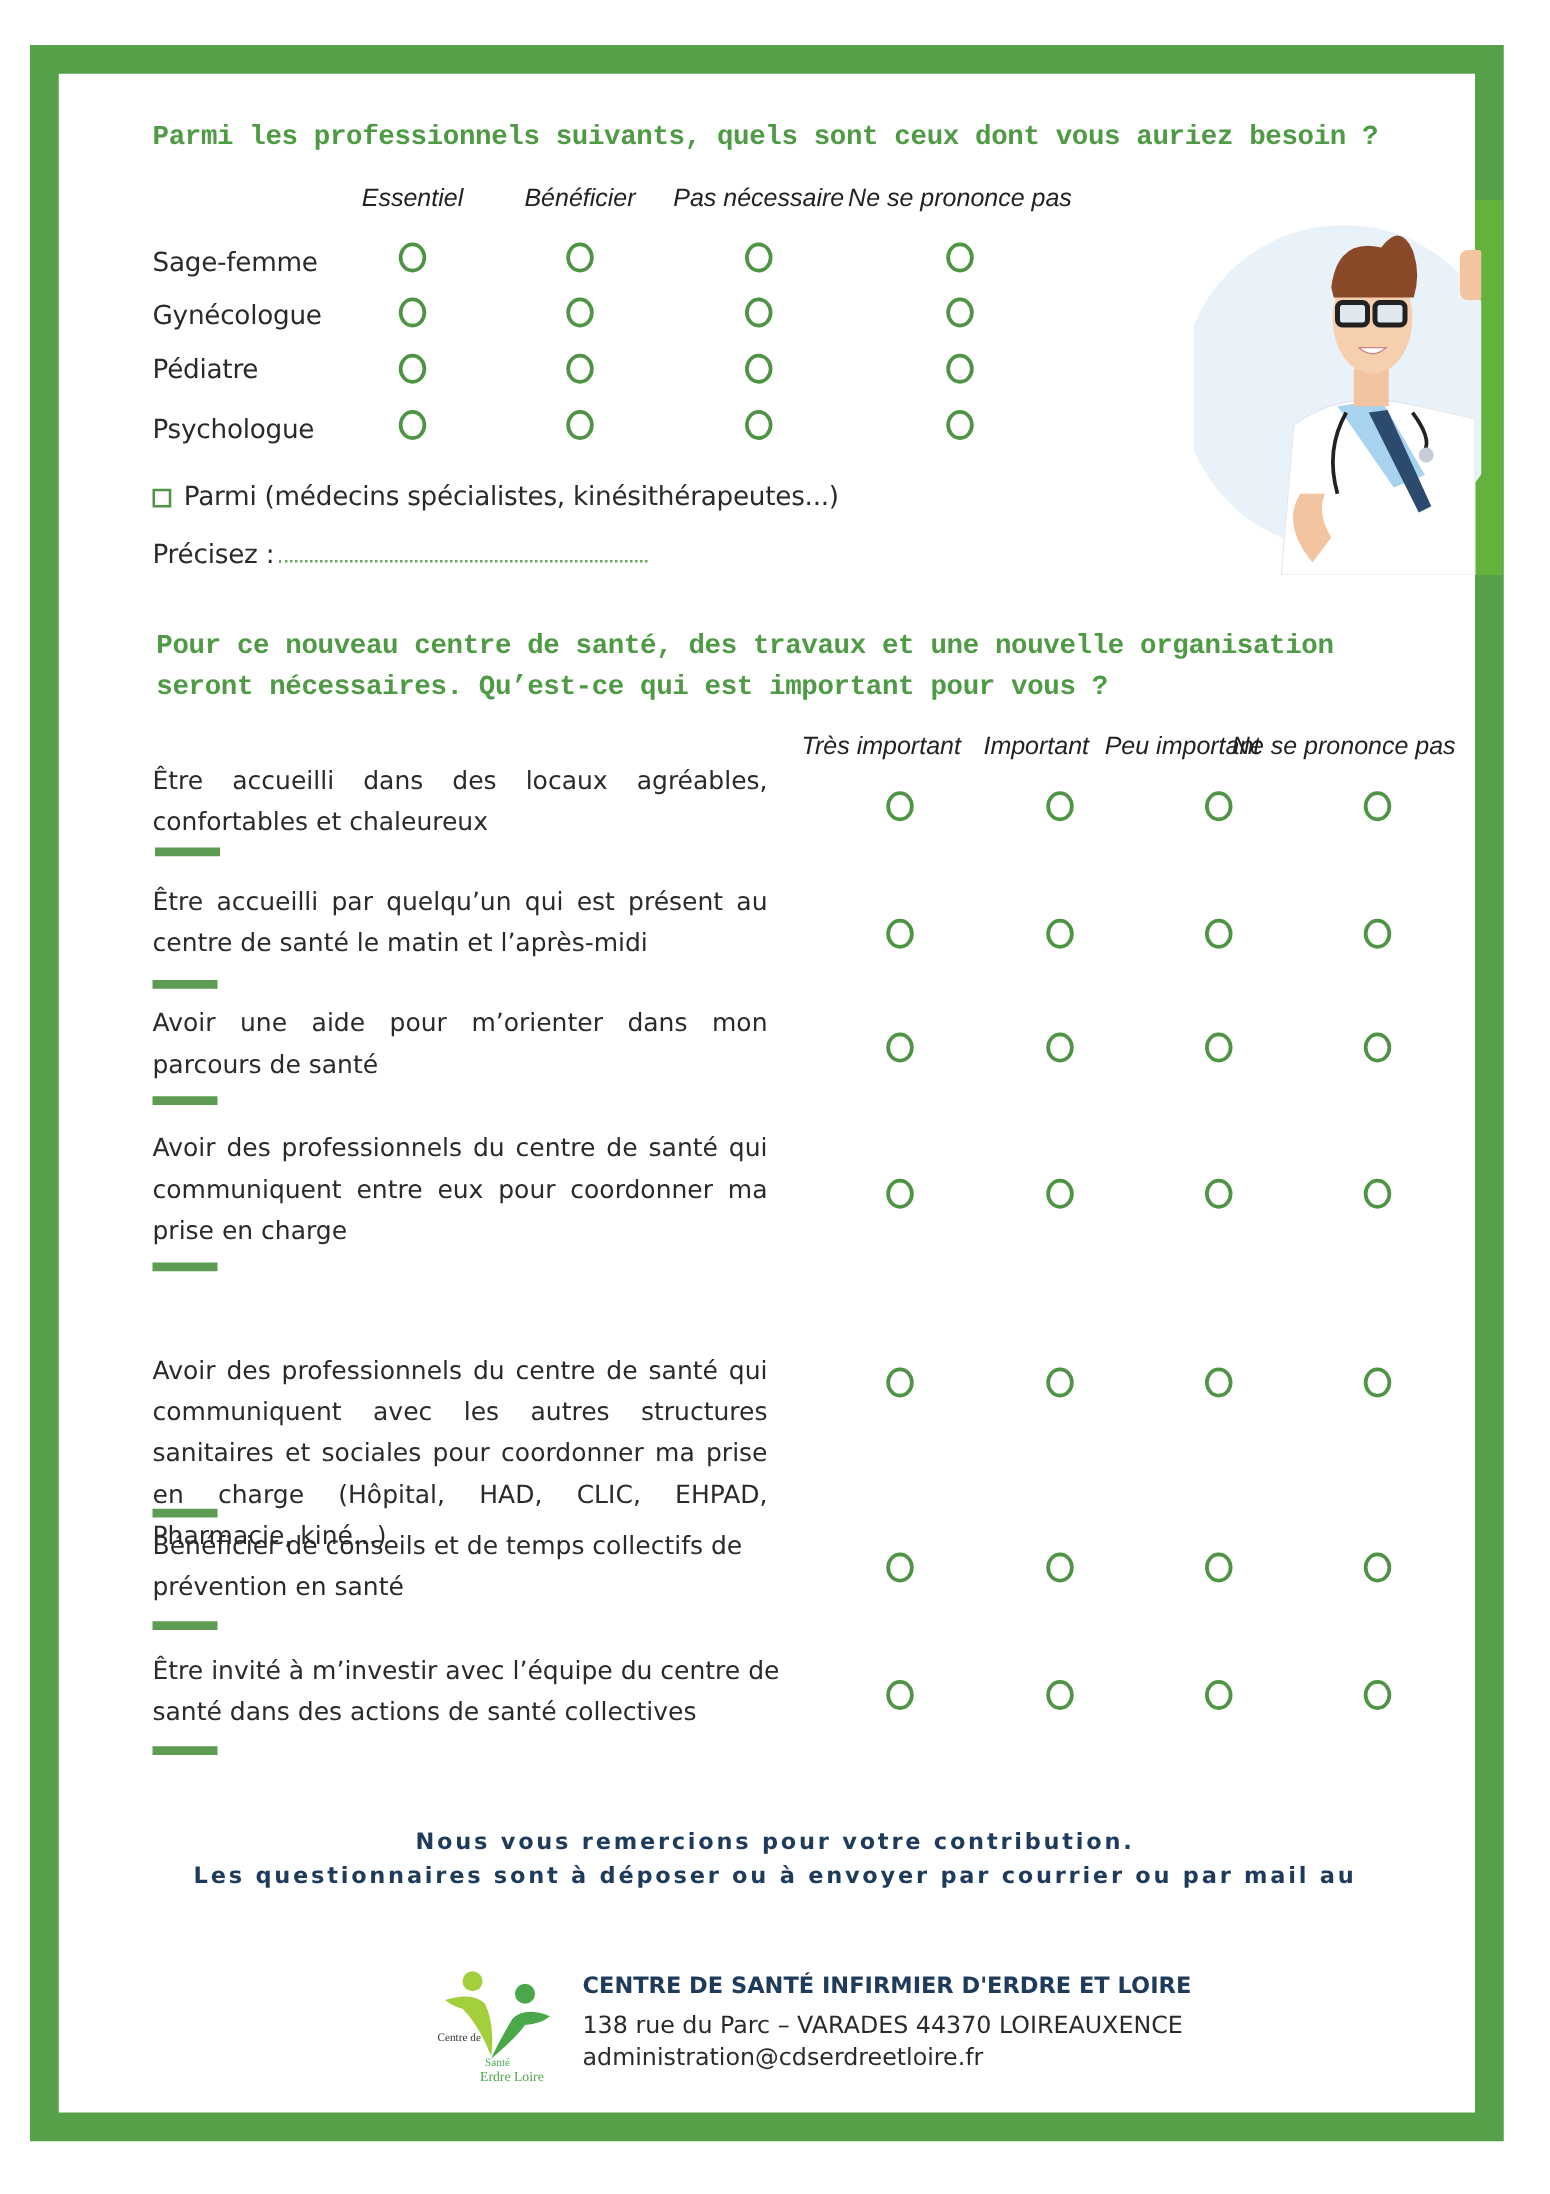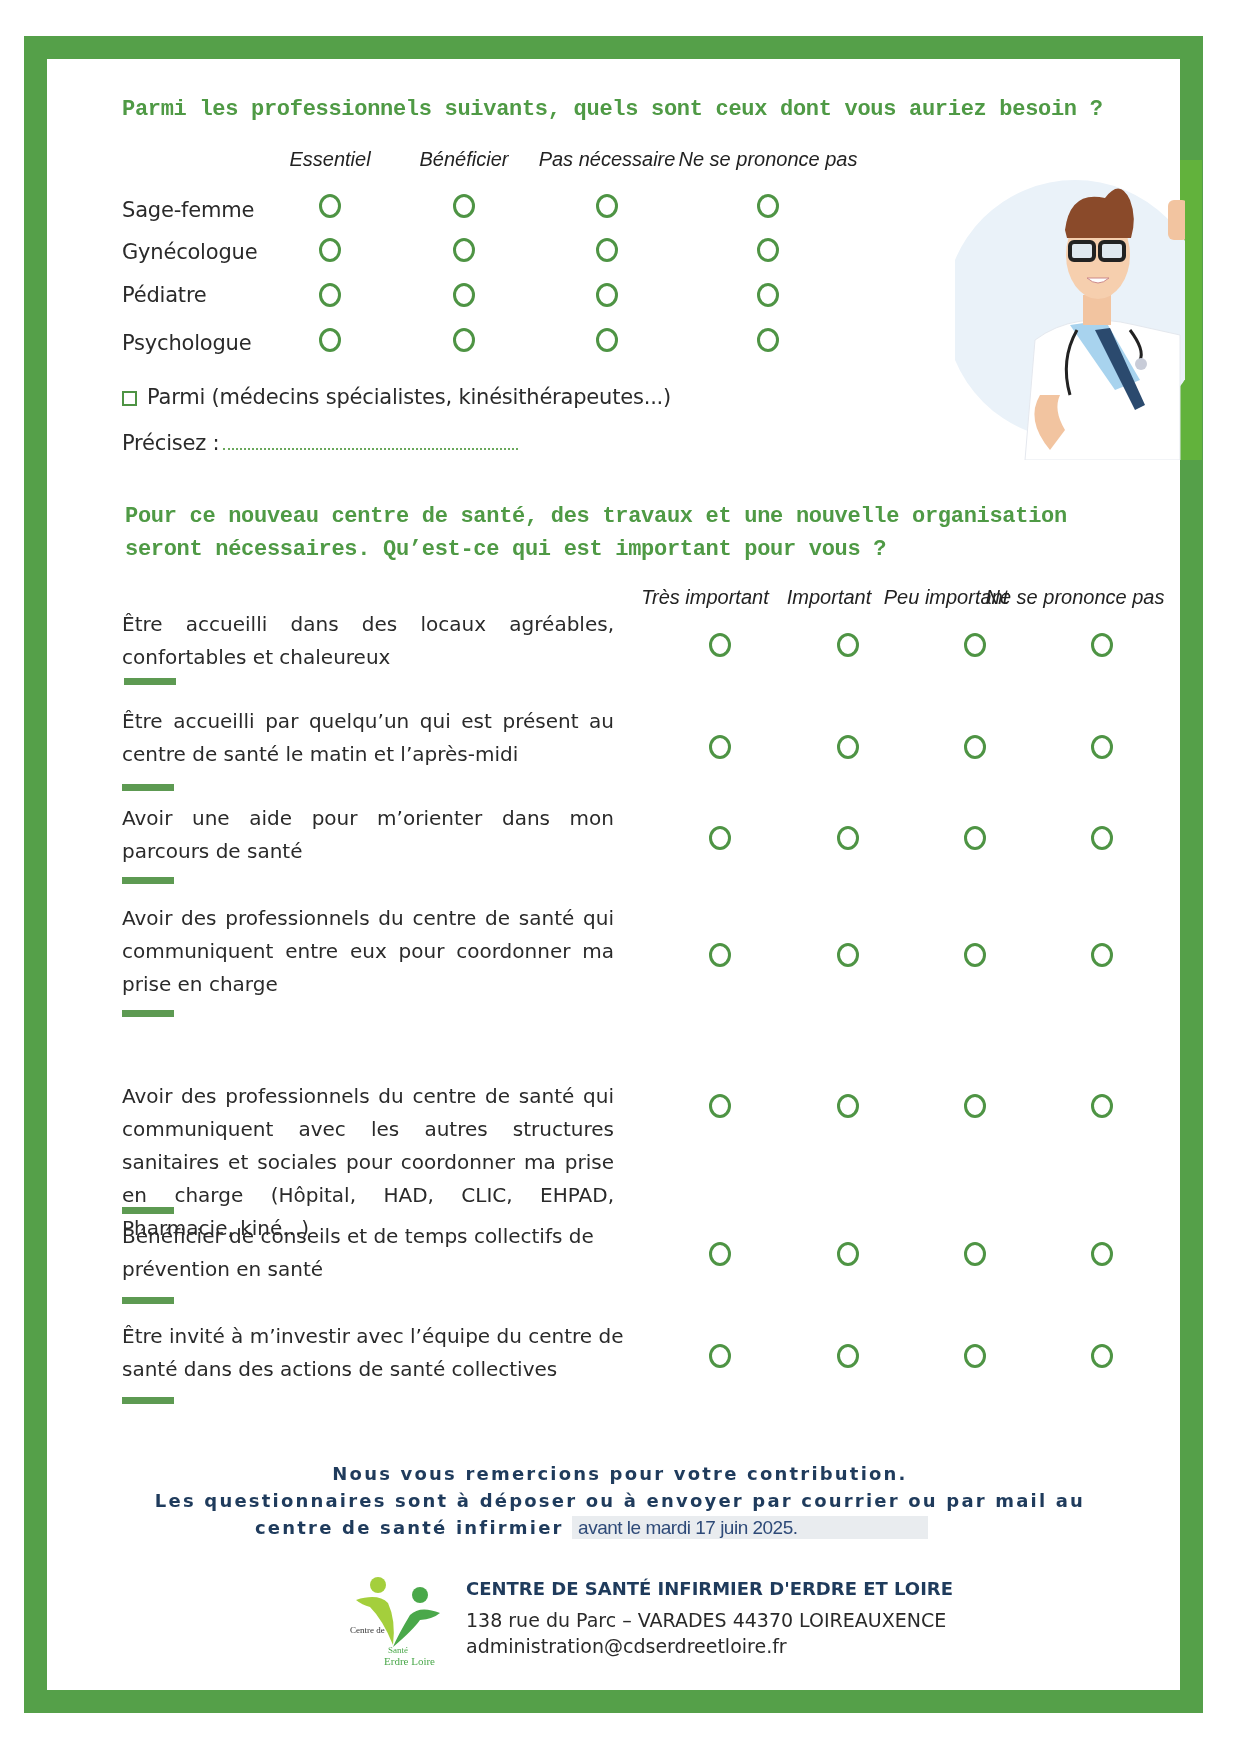--- a/index.html
+++ b/index.html
@@ -183,24 +183,20 @@
 <div class="radio" style="left:1102px; top:1254px;"></div>
 
 <div class="radio" style="left:720px; top:1356px;"></div>
 <div class="radio" style="left:848px; top:1356px;"></div>
 <div class="radio" style="left:975px; top:1356px;"></div>
 <div class="radio" style="left:1102px; top:1356px;"></div>
 
 <div class="abs thanks" style="left:110px; top:1460px; width:1020px;">
   <div>Nous vous remercions pour votre contribution.</div>
   <div>Les questionnaires sont à déposer ou à envoyer par courrier ou par mail au</div>
-  <div style="text-align:left; padding-left:145px;">
-    <span>centre de santé infirmier</span>
-    <span class="deadline">avant le mardi 17 juin 2025.</span>
-  </div>
 </div>
 
 <svg class="abs" style="left:348px; top:1575px;" width="100" height="95" viewBox="0 0 100 95">
   <circle cx="30" cy="10" r="8" fill="#a4cf3c"></circle>
   <path d="M8 25 Q30 18 40 28 Q48 45 45 70 Q35 45 22 32 Q14 30 8 25 Z" fill="#a4cf3c"></path>
   <circle cx="72" cy="20" r="8" fill="#4aa84a"></circle>
   <path d="M92 38 Q72 30 62 40 Q50 60 45 72 Q65 55 72 45 Q85 44 92 38 Z" fill="#4aa84a"></path>
   <text x="2" y="58" font-size="9" fill="#333" font-family="Liberation Serif, serif">Centre de</text>
   <text x="40" y="78" font-size="9" fill="#4aa84a" font-family="Liberation Serif, serif">Santé</text>
   <text x="36" y="90" font-size="11" fill="#4aa84a" font-family="Liberation Serif, serif">Erdre Loire</text>

